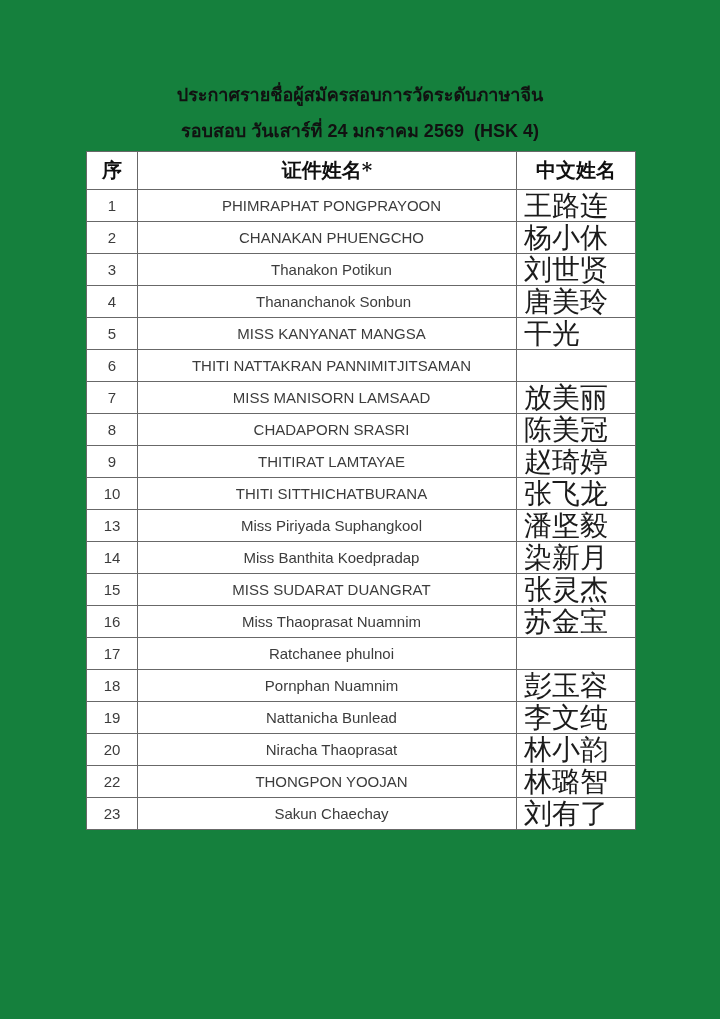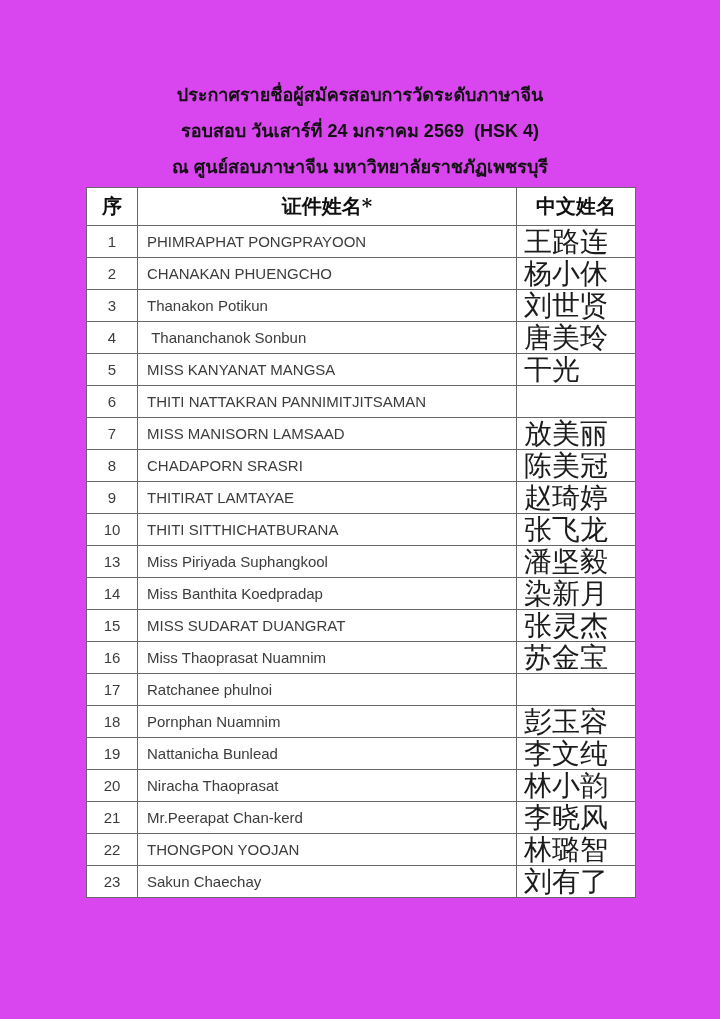--- a/index.html
+++ b/index.html
@@ -7,21 +7,21 @@
   body {
     width: 720px;
     height: 1019px;
     font-family: "Liberation Sans", sans-serif;
     color: #222222;
     overflow: hidden;
   }
   .doc-page {
     width: 720px;
     height: 1019px;
-    background: #d946ef;
+    background: #15803d;
     position: relative;
   }
   .title-block {
     padding-top: 77px;
     text-align: center;
   }
   .title-line {
     font-size: 18px;
     line-height: 36px;
     font-weight: bold;
@@ -55,38 +55,38 @@
   td.c-no {
     text-align: center;
     font-size: 15px;
     color: #3c3c3c;
   }
   td.c-name {
     padding-left: 9px;
     font-size: 15px;
     color: #3c3c3c;
     white-space: pre-wrap; 
+    text-align: center;
   }
   td.c-cn {
     padding-left: 7px;
     font-family: "DejaVu Serif", serif;
     font-size: 28px;
     line-height: 1;
     color: #1c1c1c;
   }
 </style>
 </head>
 <body>
 
 <div class="doc-page">
 
   <div class="title-block">
     <div class="title-line">ประกาศรายชื่อผู้สมัครสอบการวัดระดับภาษาจีน</div>
     <div class="title-line">รอบสอบ วันเสาร์ที่ 24 มกราคม 2569  (HSK 4)</div>
-    <div class="title-line">ณ ศูนย์สอบภาษาจีน มหาวิทยาลัยราชภัฏเพชรบุรี</div>
   </div>
 
   <table class="applicant-table">
     <colgroup>
       <col class="col-no">
       <col class="col-name">
       <col class="col-cn">
     </colgroup>
     <thead>
       <tr>
@@ -199,25 +199,20 @@
     <td class="c-name">Nattanicha Bunlead</td>
     <td class="c-cn">李文纯</td>
   </tr>
 
   <tr>
     <td class="c-no">20</td>
     <td class="c-name">Niracha Thaoprasat</td>
     <td class="c-cn">林小韵</td>
   </tr>
 
-  <tr>
-    <td class="c-no">21</td>
-    <td class="c-name">Mr.Peerapat Chan-kerd</td>
-    <td class="c-cn">李晓风</td>
-  </tr>
 
   <tr>
     <td class="c-no">22</td>
     <td class="c-name">THONGPON YOOJAN</td>
     <td class="c-cn">林璐智</td>
   </tr>
 
   <tr>
     <td class="c-no">23</td>
     <td class="c-name">Sakun Chaechay</td>

